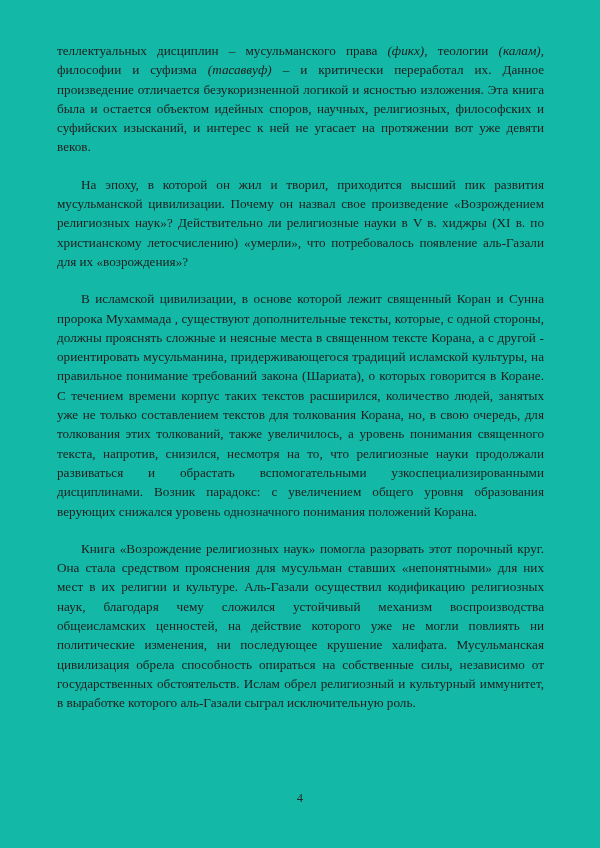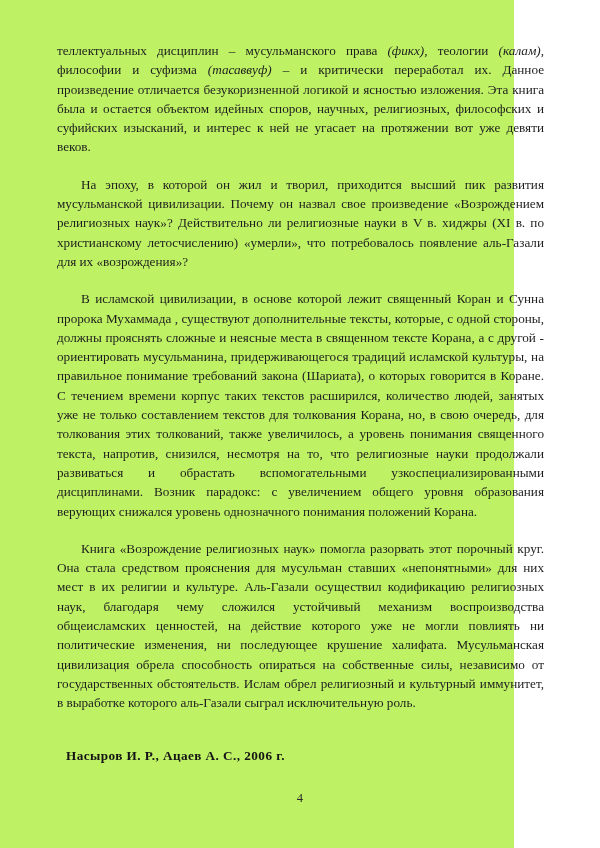--- a/index.html
+++ b/index.html
@@ -14,23 +14,23 @@
     position: relative;
     font-family: "Liberation Serif", "DejaVu Serif", serif;
     color: #1b1b1b;
     overflow: hidden;
   }
 
   #page {
     position: absolute;
     left: 0;
     top: 0;
-    width: 514px;
+    width: 600px;
     height: 848px;
-    background: #bef264;
+    background: #14b8a6;
   }
 
   #text-column {
     position: absolute;
     left: 57px;
     top: 41px;
     width: 487px;
   }
 
   .para {
@@ -97,17 +97,16 @@
     <p class="para continuation"><span>теллектуальных дисциплин – мусульманского права </span><span class="ital">(фикх)</span><span>, теологии </span><span class="ital">(калам)</span><span>, философии и суфизма </span><span class="ital">(тасаввуф)</span><span> – и критически переработал их. Данное произведение отличается безукоризненной логикой и ясностью изложения. Эта книга была и остается объектом идейных споров, научных, религиозных, философских и суфийских изысканий, и интерес к ней не угасает на протяжении вот уже девяти веков.</span></p>
 
     <p class="para">На эпоху, в которой он жил и творил, приходится высший пик развития мусульманской цивилизации. Почему он назвал свое произведение «Возрождением религиозных наук»? Действительно ли религиозные науки в V в. хиджры (XI в. по христианскому летосчислению) «умерли», что потребовалось появление аль-Газали для их «возрождения»?</p>
 
     <p class="para">В исламской цивилизации, в основе которой лежит священный Коран и Сунна пророка Мухаммада  , существуют дополнительные тексты, которые, с одной стороны, должны прояснять сложные и неясные места в священном тексте Корана, а с другой - ориентировать мусульманина, придерживающегося традиций исламской культуры, на правильное понимание требований закона (Шариата), о которых говорится в Коране. С течением времени корпус таких текстов расширился, количество людей, занятых уже не только составлением текстов для толкования Корана, но, в свою очередь, для толкования этих толкований, также увеличилось, а уровень понимания священного текста, напротив, снизился, несмотря на то, что религиозные науки продолжали развиваться и обрастать вспомогательными узкоспециализированными дисциплинами. Возник парадокс: с увеличением общего уровня образования верующих снижался уровень однозначного понимания положений Корана.</p>
 
     <p class="para">Книга «Возрождение религиозных наук» помогла разорвать этот порочный круг. Она стала средством прояснения для мусульман ставших «непонятными» для них мест в их религии и культуре. Аль-Газали осуществил кодификацию религиозных наук, благодаря чему сложился устойчивый механизм воспроизводства общеисламских ценностей, на действие которого уже не могли повлиять ни политические изменения, ни последующее крушение халифата. Мусульманская цивилизация обрела способность опираться на собственные силы, независимо от государственных обстоятельств. Ислам обрел религиозный и культурный иммунитет, в выработке которого аль-Газали сыграл исключительную роль.</p>
 
   </div>
 
-  <div id="signature">Насыров И. Р., Ацаев А. С., 2006 г.</div>
 
   <div id="page-number">4</div>
 
 </div>
 
 </body></html>

